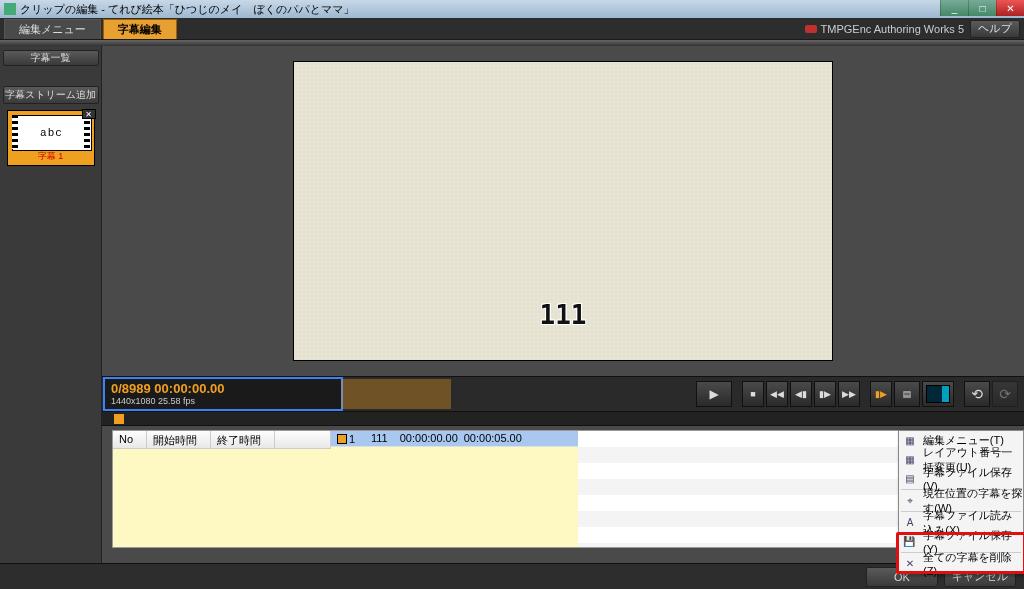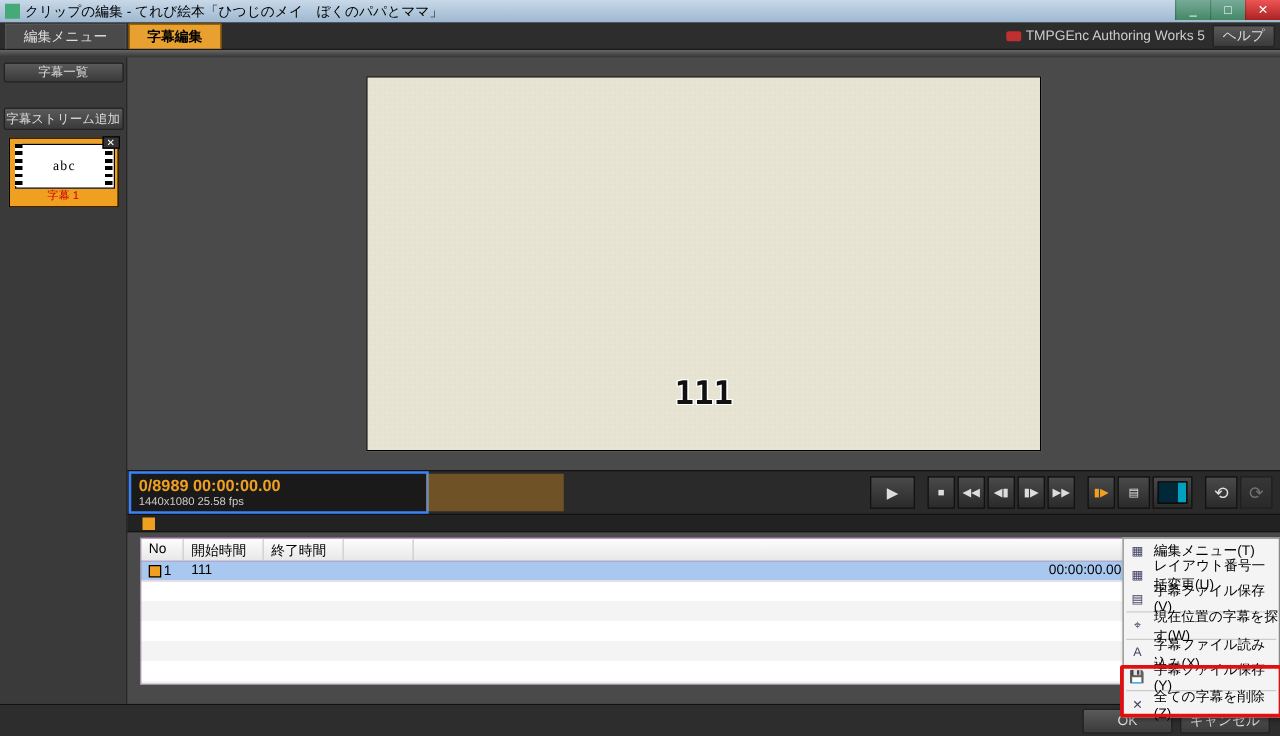--- a/index.html
+++ b/index.html
@@ -17,21 +17,21 @@
 .tabbtn.active{background:#e8a030;color:#000;font-weight:bold;border-color:#a06000}
 .brand{position:absolute;right:60px;color:#ccc;font-size:11px;display:flex;align-items:center;gap:4px}
 .brand .dot{width:12px;height:8px;background:#c03030;border-radius:2px}
 .helpbtn{position:absolute;right:4px;width:50px;height:18px;background:linear-gradient(#5a5a5a,#3a3a3a);color:#ddd;display:flex;align-items:center;justify-content:center;border:1px solid #222;border-radius:2px;cursor:pointer}
 .lanebar{height:6px;background:linear-gradient(#666,#333)}
 .mainrow{display:flex;height:517px}
 .sidebar{width:102px;background:#3a3a3a;border-right:1px solid #222;display:flex;flex-direction:column;align-items:center}
 .sbhead{width:96px;height:16px;margin-top:4px;background:linear-gradient(#5a5a5a,#3a3a3a);color:#ddd;display:flex;align-items:center;justify-content:center;border:1px solid #222;border-radius:2px;font-size:10px}
 .sbbtn{width:96px;height:18px;margin-top:20px;background:linear-gradient(#5a5a5a,#3a3a3a);color:#ddd;display:flex;align-items:center;justify-content:center;border:1px solid #222;border-radius:2px;font-size:10px;cursor:pointer}
 .thumb{width:88px;height:56px;margin-top:6px;background:#f0a020;border:1px solid #000;position:relative;padding:4px;cursor:pointer}
-.thumb .frm1{width:80px;height:36px;background:#fff;border:1px solid #000;display:flex;align-items:center;justify-content:center;font-family:Liberation Serif, serif;letter-spacing:1px}
+.thumb .frm1{width:80px;height:36px;background:#fff;border:1px solid #000;display:flex;align-items:center;justify-content:center;font-family:Liberation Mono, monospace;letter-spacing:1px}
 .thumb .frm1::before,.thumb .frm1::after{content:"";position:absolute;top:4px;bottom:16px;width:6px;background:repeating-linear-gradient(#000 0 3px,#fff 3px 6px)}
 .thumb .frm1::before{left:4px}
 .thumb .frm1::after{right:4px}
 .thumb .lbl{position:absolute;bottom:2px;left:0;right:0;text-align:center;color:#c00;font-size:9px}
 .thumb .x{position:absolute;top:-2px;right:-2px;width:14px;height:10px;background:#333;color:#fff;font-size:8px;display:flex;align-items:center;justify-content:center;border:1px solid #000}
 .rmain{flex:1;display:flex;flex-direction:column}
 .preview{height:330px;background:#4a4a4a;display:flex;align-items:center;justify-content:center;padding:10px 0}
 .canvas{width:540px;height:300px;background:#e8e4d4;border:1px solid #000;position:relative;display:flex;align-items:flex-end;justify-content:center;padding-bottom:30px;background-image:radial-gradient(rgba(0,0,0,.02) 1px,transparent 1px);background-size:4px 4px}
 .canvas .sub{font-size:26px;font-weight:bold;color:#111;font-family:"MS Gothic",monospace;text-shadow:1px 1px 0 #fff,-1px -1px 0 #fff,1px -1px 0 #fff,-1px 1px 0 #fff}
 .ctrlrow{height:36px;background:#2a2a2a;border-top:1px solid #111;border-bottom:1px solid #111;display:flex;align-items:center;position:relative}
@@ -44,21 +44,21 @@
 .pb.play{width:36px;font-size:12px}
 .pb.sm{width:22px}
 .pb.wide{width:26px}
 .pb.spec{width:22px;color:#f0a020}
 .pb.audio{width:32px;position:relative}
 .pb.audio::after{content:"";position:absolute;inset:3px;background:linear-gradient(90deg,#002838 0 70%,#00a0c0 70%);border:1px solid #000}
 .pb.rot{width:26px;font-size:14px}
 .seekrow{height:14px;background:#222;border-bottom:1px solid #111;position:relative}
 .seekrow .mark{position:absolute;left:12px;top:2px;width:10px;height:10px;background:#f0a020}
 .tablewrap{flex:1;background:#4a4a4a;padding:4px 6px 2px 10px;position:relative}
-.tbl{width:100%;height:118px;background:#a21caf;border:1px solid #999;display:flex;flex-direction:column}
+.tbl{width:100%;height:118px;background:#fef9c3;border:1px solid #999;display:flex;flex-direction:row}
 .thd{height:18px;display:flex;background:linear-gradient(#fdfdfd,#e8e8e8);border-bottom:1px solid #ccc}
 .th{padding:2px 6px;border-right:1px solid #ccc;font-size:11px;color:#000}
 .th.no{width:34px}
 .th.tx{flex:1}
 .th.t1{width:64px}
 .th.t2{width:64px}
 .th.ed{width:56px}
 .trow{height:16px;display:flex;background:#a8c8f0;border-bottom:1px solid #e0e0e0}
 .td{padding:1px 6px;font-size:11px;color:#000}
 .td.no{width:34px;display:flex;align-items:center;gap:2px}

